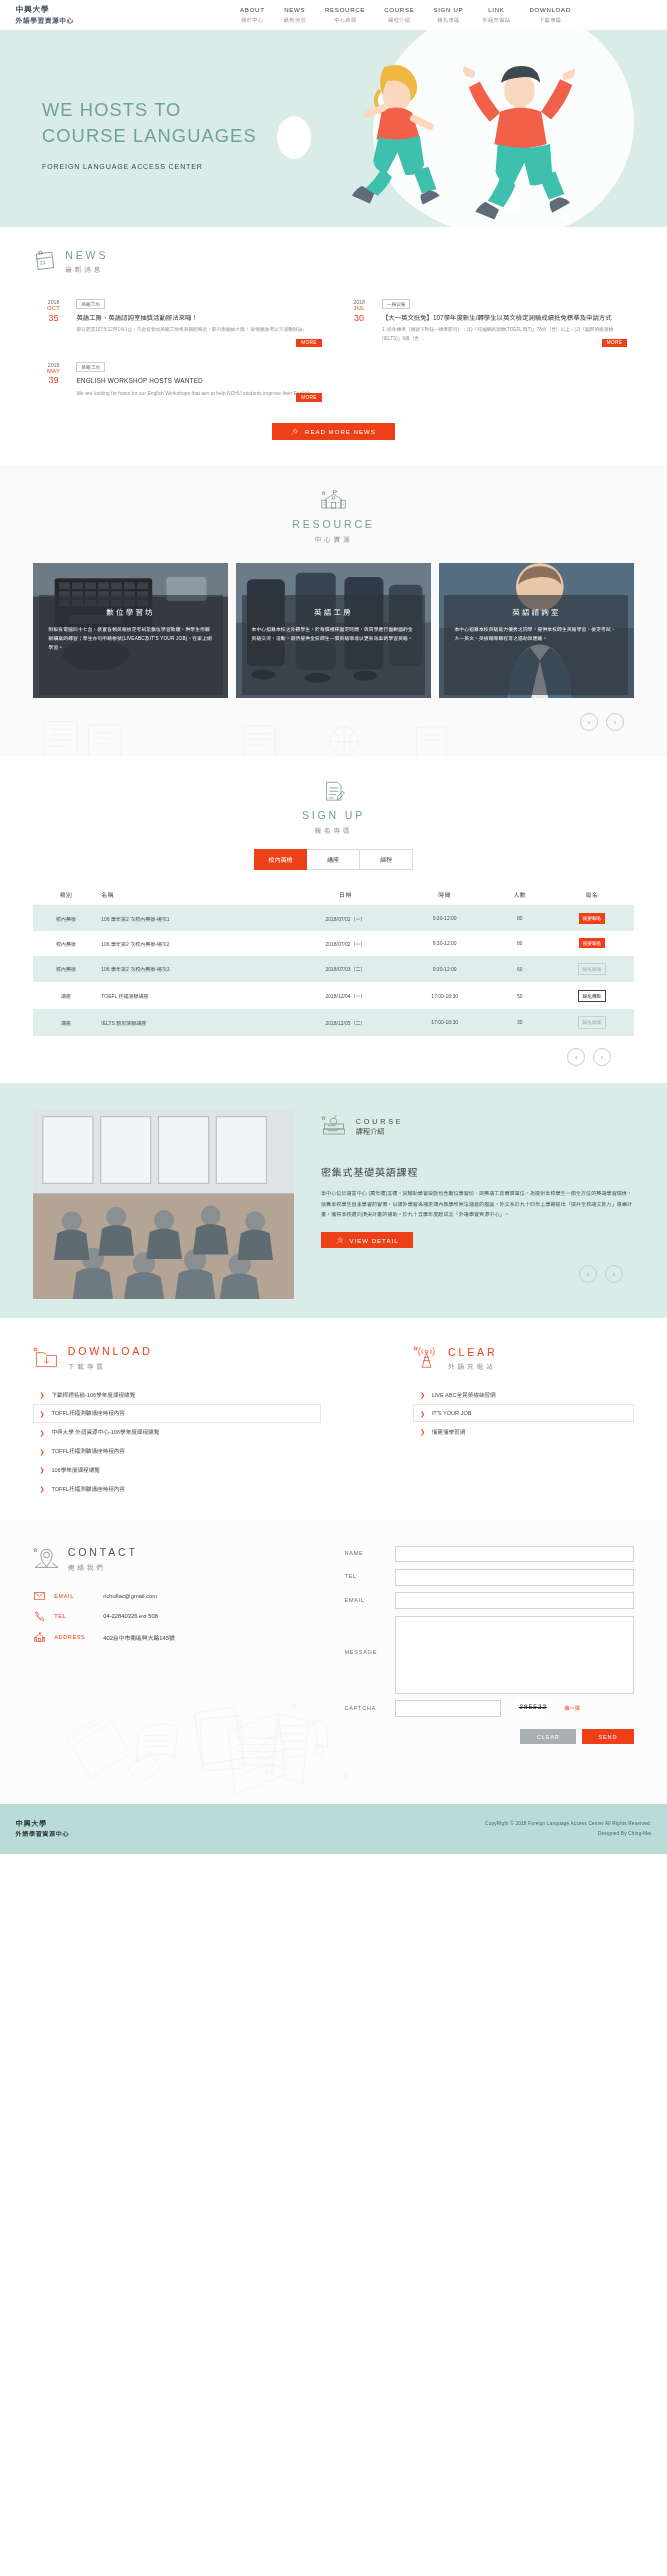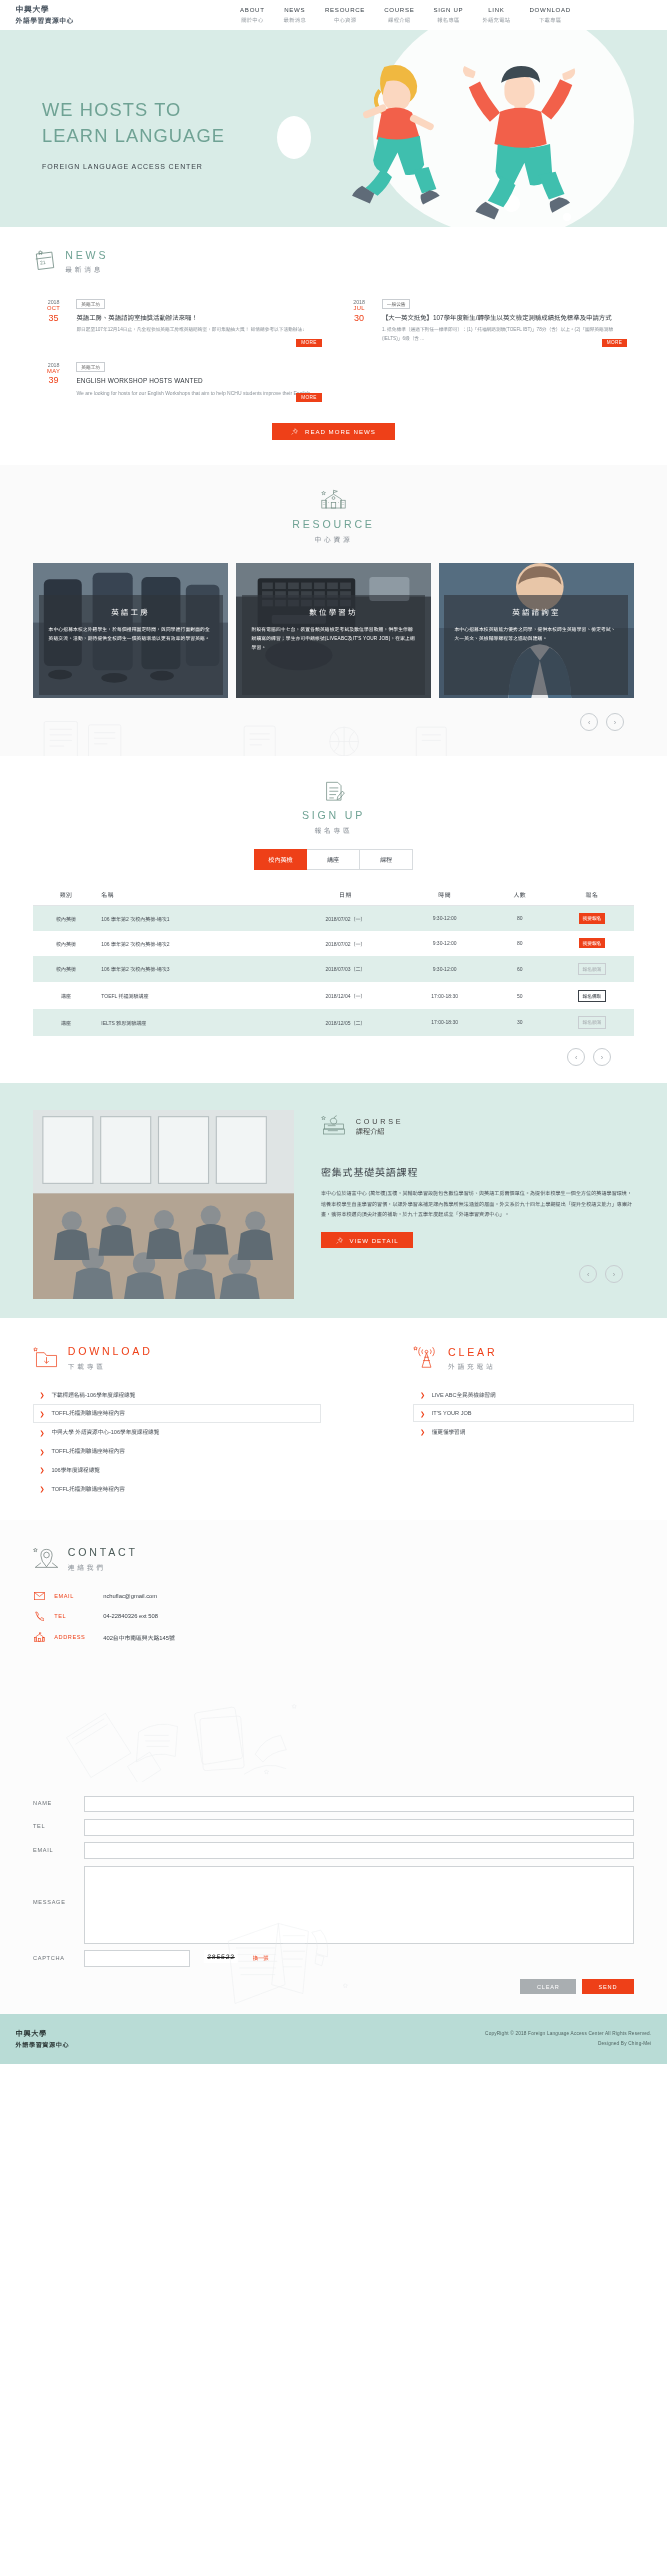--- a/index.html
+++ b/index.html
@@ -152,21 +152,21 @@
   .dl-list { margin-top: 14.5px; }
   .dl-row {
     display: flex; align-items: center; gap: 6.7px; padding: 4.4px 5.6px;
     font-size: 5.6px; color: #4b5158; cursor: pointer; border: 0.6px solid transparent;
   }
   .dl-row.hl { border-color: #e4e7e9; }
   .chev { color: #ee4018; font-size: 6.1px; font-weight: bold; }
 
   
   .contact-section { background: #fcfcfc; padding: 25.6px 0 20px; position: relative; overflow:hidden; }
-  .contact-grid { display: grid; grid-template-columns: 1fr; gap: 12px 22px; padding: 0 33px; }
+  .contact-grid { display: grid; grid-template-columns: 1fr 1fr; gap: 12px 22px; padding: 0 33px; }
   .contact-head { display: flex; align-items: center; gap: 7.8px; }
   .contact-head .h-en { font-size: 10.6px; letter-spacing: 2.8px; color: #4b5b58; }
   .contact-head .h-cn { font-size: 6.7px; letter-spacing: 2.8px; color: #8b9299; margin-top: 3.3px; }
   .ci-list { margin-top: 19px; }
   .ci-row { display: flex; align-items: center; gap: 9px; margin-bottom: 11px; }
   .ci-ico { width: 12.2px; display:flex; justify-content:center; }
   .ci-label { width: 40px; font-size: 5.6px; color: #ee4018; letter-spacing: 0.6px; }
   .ci-value { font-size: 5.8px; color: #3c4249; }
   .form-row { display: flex; align-items: flex-start; gap: 7.8px; margin-bottom: 6.7px; }
   .form-label { width: 43px; font-size: 5.6px; color: #6b7176; letter-spacing: 0.7px; padding-top: 4.4px; }
@@ -275,21 +275,21 @@
     <path d="M66 158 q44 14 94 0 l4 56 q-16 22 -40 18 l-10 -40 -20 40 q-26 -2 -32 -24z" fill="#3fbfae"></path>
     <path d="M72 216 q-12 28 -24 44 l28 12 q14 -20 22 -40z" fill="#3fbfae"></path>
     <path d="M44 262 q-14 8 -18 18 l34 14 q6 -12 8 -18z" fill="#5f6b78"></path>
     <path d="M140 214 q10 28 18 44 l28 -10 q-10 -22 -16 -40z" fill="#3fbfae"></path>
     <path d="M176 254 q14 2 20 10 l-32 18 q-6 -12 -4 -20z" fill="#5f6b78"></path>
   </svg>
 
   <div class="hero-text">
     <div class="hero-title">
       <div>WE HOSTS TO</div>
-      <div>LEARN LANGUAGE</div>
+      <div>COURSE LANGUAGES</div>
     </div>
     <div class="hero-sub">FOREIGN LANGUAGE ACCESS CENTER</div>
   </div>
 </section>
 
 <section class="news-section">
   <div class="news-head">
     <svg width="24.5" height="24.5" viewBox="0 0 44 44" style="font-size:13px">
       <g fill="none" stroke="#6f8a81" stroke-width="1.4">
         <rect x="6" y="9" width="28" height="28" transform="rotate(-7 6 9)"></rect>
@@ -385,38 +385,20 @@
             <circle cx="42.5" cy="30" r=".7"></circle>
         <circle cx="15" cy="26" r=".7"></circle>
             <circle cx="33" cy="26" r=".7"></circle>
       </g>
     </svg>
     <div class="sec-en">RESOURCE</div>
     <div class="sec-cn">中心資源</div>
   </div>
 
   <div class="res-cards">
-    <div class="res-card">
-      <svg class="res-img" viewBox="0 0 360 250" preserveAspectRatio="xMidYMid slice">
-        <rect width="360" height="250" fill="#4e5b68"></rect>
-        <rect x="0" y="0" width="360" height="110" fill="#6b7b88"></rect>
-        <rect x="20" y="30" width="70" height="160" rx="10" fill="#2c3540"></rect>
-        <rect x="110" y="18" width="74" height="180" rx="10" fill="#384452"></rect>
-        <rect x="200" y="26" width="72" height="170" rx="10" fill="#2f3a46"></rect>
-        <rect x="282" y="40" width="62" height="150" rx="10" fill="#3b4754"></rect>
-        <ellipse cx="50" cy="206" rx="22" ry="9" fill="#222b33"></ellipse>
-        <ellipse cx="150" cy="212" rx="24" ry="9" fill="#222b33"></ellipse>
-        <ellipse cx="238" cy="208" rx="22" ry="9" fill="#222b33"></ellipse>
-      </svg>
-      <div class="res-overlay">
-        <div class="res-card-title">英語工房</div>
-        <div class="res-card-desc">本中心招募本校之外籍學生，於每個禮拜固定時間，與同學進行面對面的全英語交流、活動，期待提供全校師生一個英語環境以更有效率的學習英語。</div>
-      </div>
-    </div>
-
     <div class="res-card">
       <svg class="res-img" viewBox="0 0 360 250" preserveAspectRatio="xMidYMid slice">
         <rect width="360" height="250" fill="#3d444b"></rect>
         <rect x="0" y="0" width="360" height="62" fill="#6f7b84"></rect>
         <rect x="40" y="28" width="180" height="96" rx="5" fill="#24292e"></rect>
         <g fill="#3b4147">
           <rect x="48" y="36" width="20" height="12"></rect>
               <rect x="72" y="36" width="20" height="12"></rect>
           <rect x="96" y="36" width="20" height="12"></rect>
               <rect x="120" y="36" width="20" height="12"></rect>
@@ -438,20 +420,38 @@
               <rect x="168" y="68" width="20" height="12"></rect>
           <rect x="192" y="68" width="20" height="12"></rect>
           <rect x="66" y="96" width="100" height="16" rx="3"></rect>
         </g>
         <rect x="246" y="26" width="74" height="44" rx="6" fill="#8e9aa3"></rect>
         <ellipse cx="116" cy="170" rx="62" ry="28" fill="#2e343a"></ellipse>
       </svg>
       <div class="res-overlay">
         <div class="res-card-title">數位學習坊</div>
         <div class="res-card-desc">附設有電腦四十七台，裝置各類英語檢定考試及數位學習軟體，供學生作聽說讀寫的練習；學生亦可申請帳號(LIVEABC及IT'S YOUR JOB)，在家上網學習。</div>
+      </div>
+    </div>
+
+    <div class="res-card">
+      <svg class="res-img" viewBox="0 0 360 250" preserveAspectRatio="xMidYMid slice">
+        <rect width="360" height="250" fill="#4e5b68"></rect>
+        <rect x="0" y="0" width="360" height="110" fill="#6b7b88"></rect>
+        <rect x="20" y="30" width="70" height="160" rx="10" fill="#2c3540"></rect>
+        <rect x="110" y="18" width="74" height="180" rx="10" fill="#384452"></rect>
+        <rect x="200" y="26" width="72" height="170" rx="10" fill="#2f3a46"></rect>
+        <rect x="282" y="40" width="62" height="150" rx="10" fill="#3b4754"></rect>
+        <ellipse cx="50" cy="206" rx="22" ry="9" fill="#222b33"></ellipse>
+        <ellipse cx="150" cy="212" rx="24" ry="9" fill="#222b33"></ellipse>
+        <ellipse cx="238" cy="208" rx="22" ry="9" fill="#222b33"></ellipse>
+      </svg>
+      <div class="res-overlay">
+        <div class="res-card-title">英語工房</div>
+        <div class="res-card-desc">本中心招募本校之外籍學生，於每個禮拜固定時間，與同學進行面對面的全英語交流、活動，期待提供全校師生一個英語環境以更有效率的學習英語。</div>
       </div>
     </div>
 
     <div class="res-card">
       <svg class="res-img" viewBox="0 0 360 250" preserveAspectRatio="xMidYMid slice">
         <rect width="360" height="250" fill="#556d80"></rect>
         <rect x="0" y="120" width="360" height="130" fill="#46596b"></rect>
         <circle cx="186" cy="44" r="44" fill="#e8c6a8"></circle>
         <path d="M146 40 q6 -34 40 -34 q36 0 40 34 q-12 -16 -40 -14 q-28 2 -40 14z" fill="#8a6f5c"></path>
         <path d="M128 250 q6 -96 58 -100 q52 4 58 100z" fill="#e6e8ea"></path>

